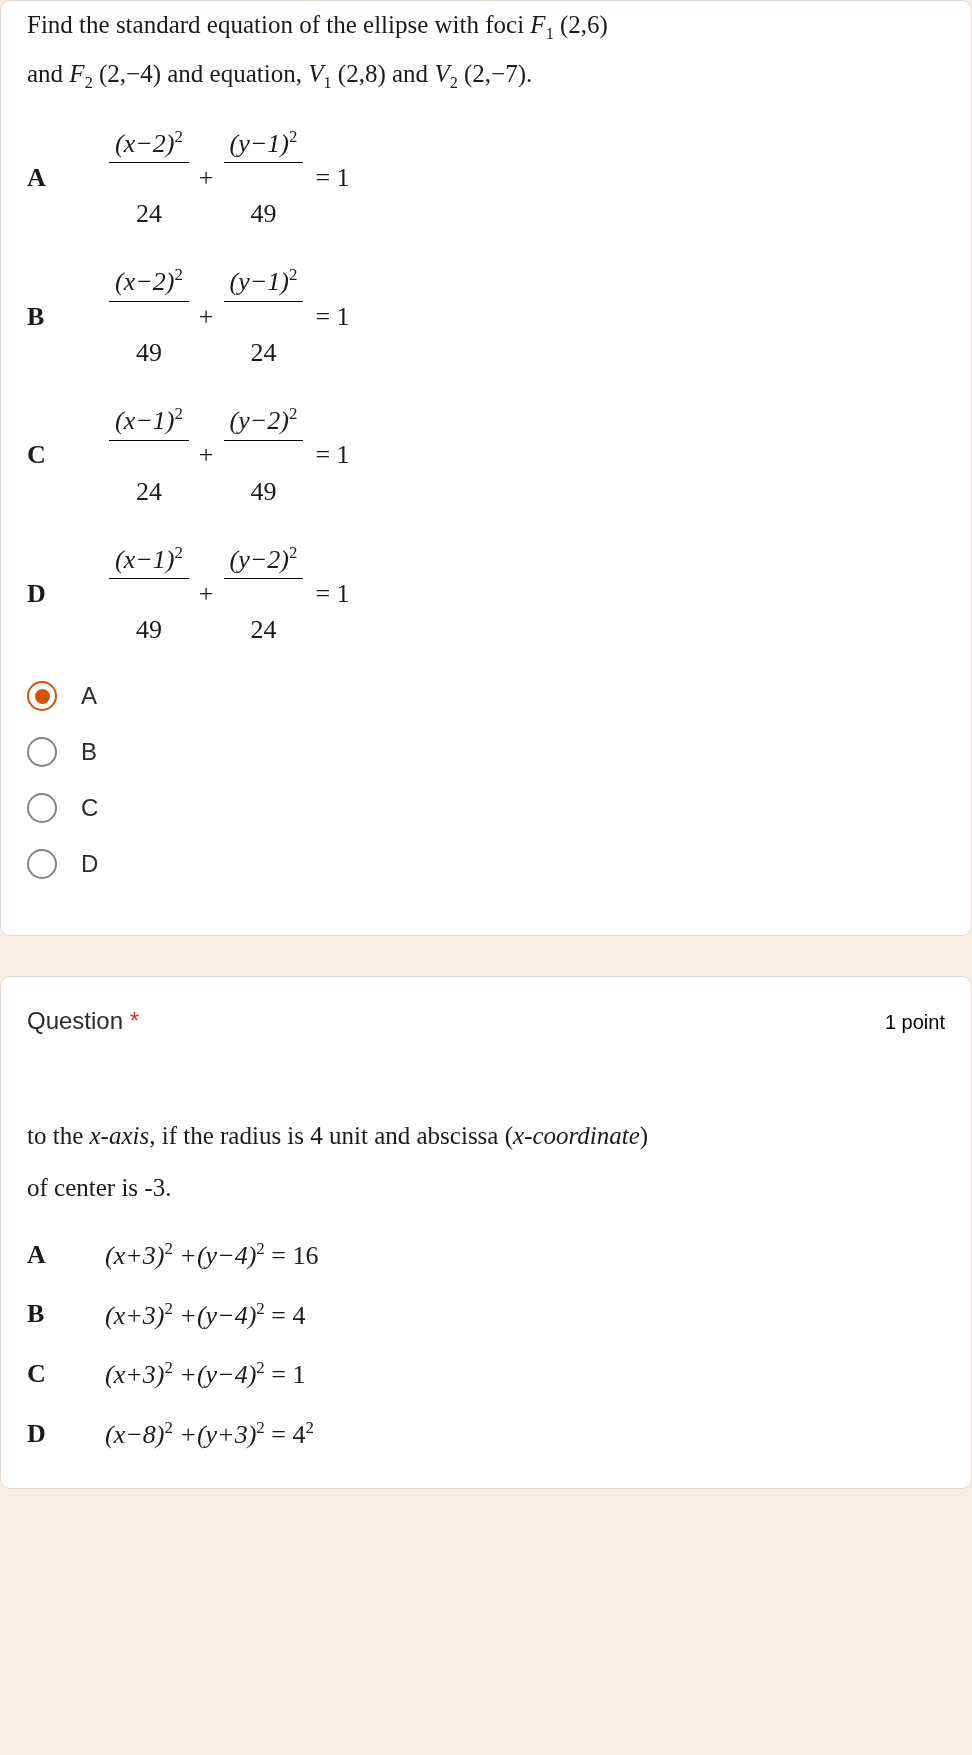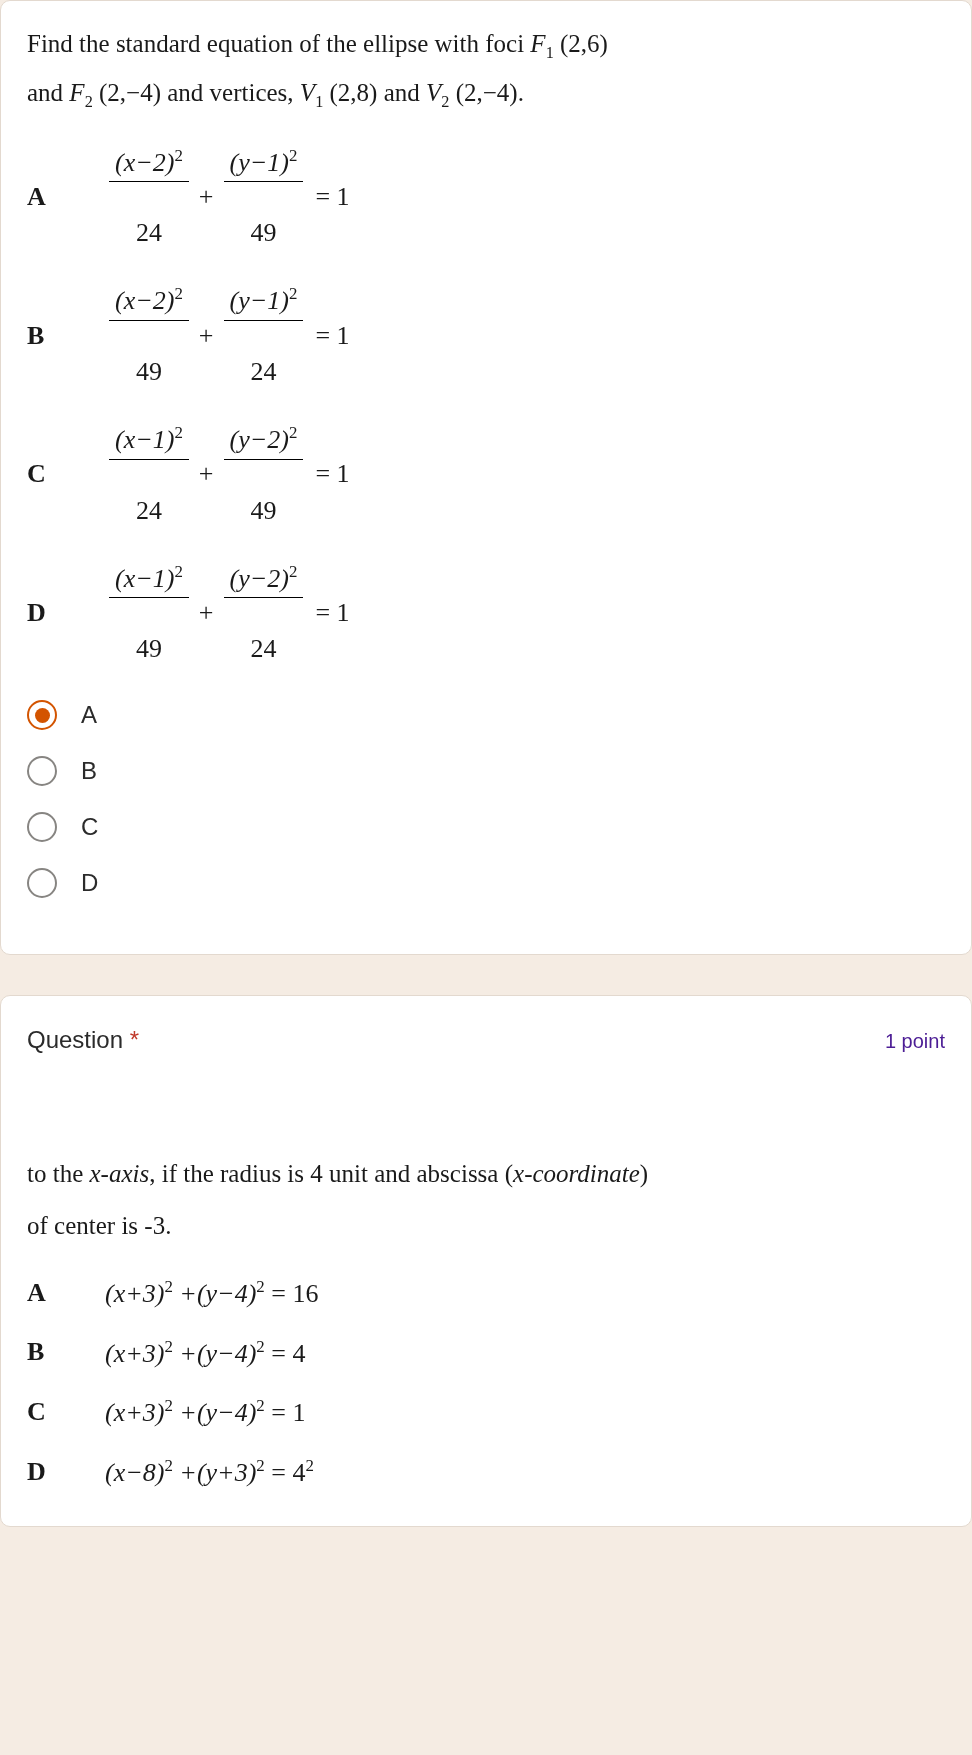--- a/index.html
+++ b/index.html
@@ -11,21 +11,21 @@
     color: #1a1a1a;
   }
   .card {
     background: #fff;
     border: 1px solid #e3d9cf;
     border-radius: 10px;
     margin: 0 0 40px 0;
     padding: 0 26px 30px 26px;
     overflow: hidden;
   }
-  .qtext { line-height: 1.9; font-size: 25px; padding-top: 19px; }
+  .qtext { line-height: 1.9; font-size: 25px; padding-top: 0; }
   .options-table { margin-top: 28px; }
   .optrow { display: flex; align-items: center; margin-bottom: 36px; }
   .optlabel { font-weight: bold; width: 78px; font-size: 26px; }
   .frac-expr { display: flex; align-items: center; font-size: 26px; }
   .frac { display: inline-flex; flex-direction: column; align-items: center; margin: 0 4px; }
   .frac .num { border-bottom: 1.5px solid #000; padding: 0 6px 4px 6px; }
   .frac .den { padding-top: 4px; margin-top: 32px; }
   .sup { font-size: 0.65em; vertical-align: super; }
   .sub { font-size: 0.65em; vertical-align: sub; }
   .radio-group { margin-top: 10px; }
@@ -38,44 +38,44 @@
   }
   .radio-outer.selected { border-color: #d35400; }
   .radio-inner {
     width: 15px; height: 15px; border-radius: 50%;
     background: #d35400;
   }
   .radio-label { font-family: Arial, sans-serif; font-size: 24px; color: #2b2b2b; }
   .qheader { display: flex; justify-content: space-between; align-items: baseline; padding: 30px 0 22px 0; }
   .qtitle { font-family: Arial, sans-serif; font-size: 24px; color: #2b2b2b; }
   .required { color: #c0392b; }
-  .points { font-family: Arial, sans-serif; font-size: 20px; color: #4c1d95; text-align: center; }
+  .points { font-family: Arial, sans-serif; font-size: 20px; color: #000000; text-align: center; }
   .circ-opts { margin-top: 24px; }
   .circ-opts .optrow { margin-bottom: 28px; }
   .eqtxt { font-size: 26px; font-family: Liberation Serif, serif; }
   .ital { font-style: italic; }
 </style>
 </head>
 <body>
 
 <div class="card">
   <div class="qtext">
     <span>Find the standard equation of the ellipse with foci </span>
     <span class="ital">F</span><span class="sub">1</span>
     <span>(2,6)</span>
     <br>
     <span>and </span>
     <span class="ital">F</span><span class="sub">2</span>
     <span>(2,−4)</span>
-    <span> and vertices, </span>
+    <span> and equation, </span>
     <span class="ital">V</span><span class="sub">1</span>
     <span>(2,8)</span>
     <span> and </span>
     <span class="ital">V</span><span class="sub">2</span>
-    <span>(2,−4).</span>
+    <span>(2,−7).</span>
   </div>
 
   <div class="options-table">
 
   <div class="optrow">
         <div class="optlabel">A</div>
         <div class="frac-expr">
           <span class="frac">
             <span class="num"><span class="ital">(x−2)</span><span class="sup">2</span></span>
             <span class="den">24</span>

